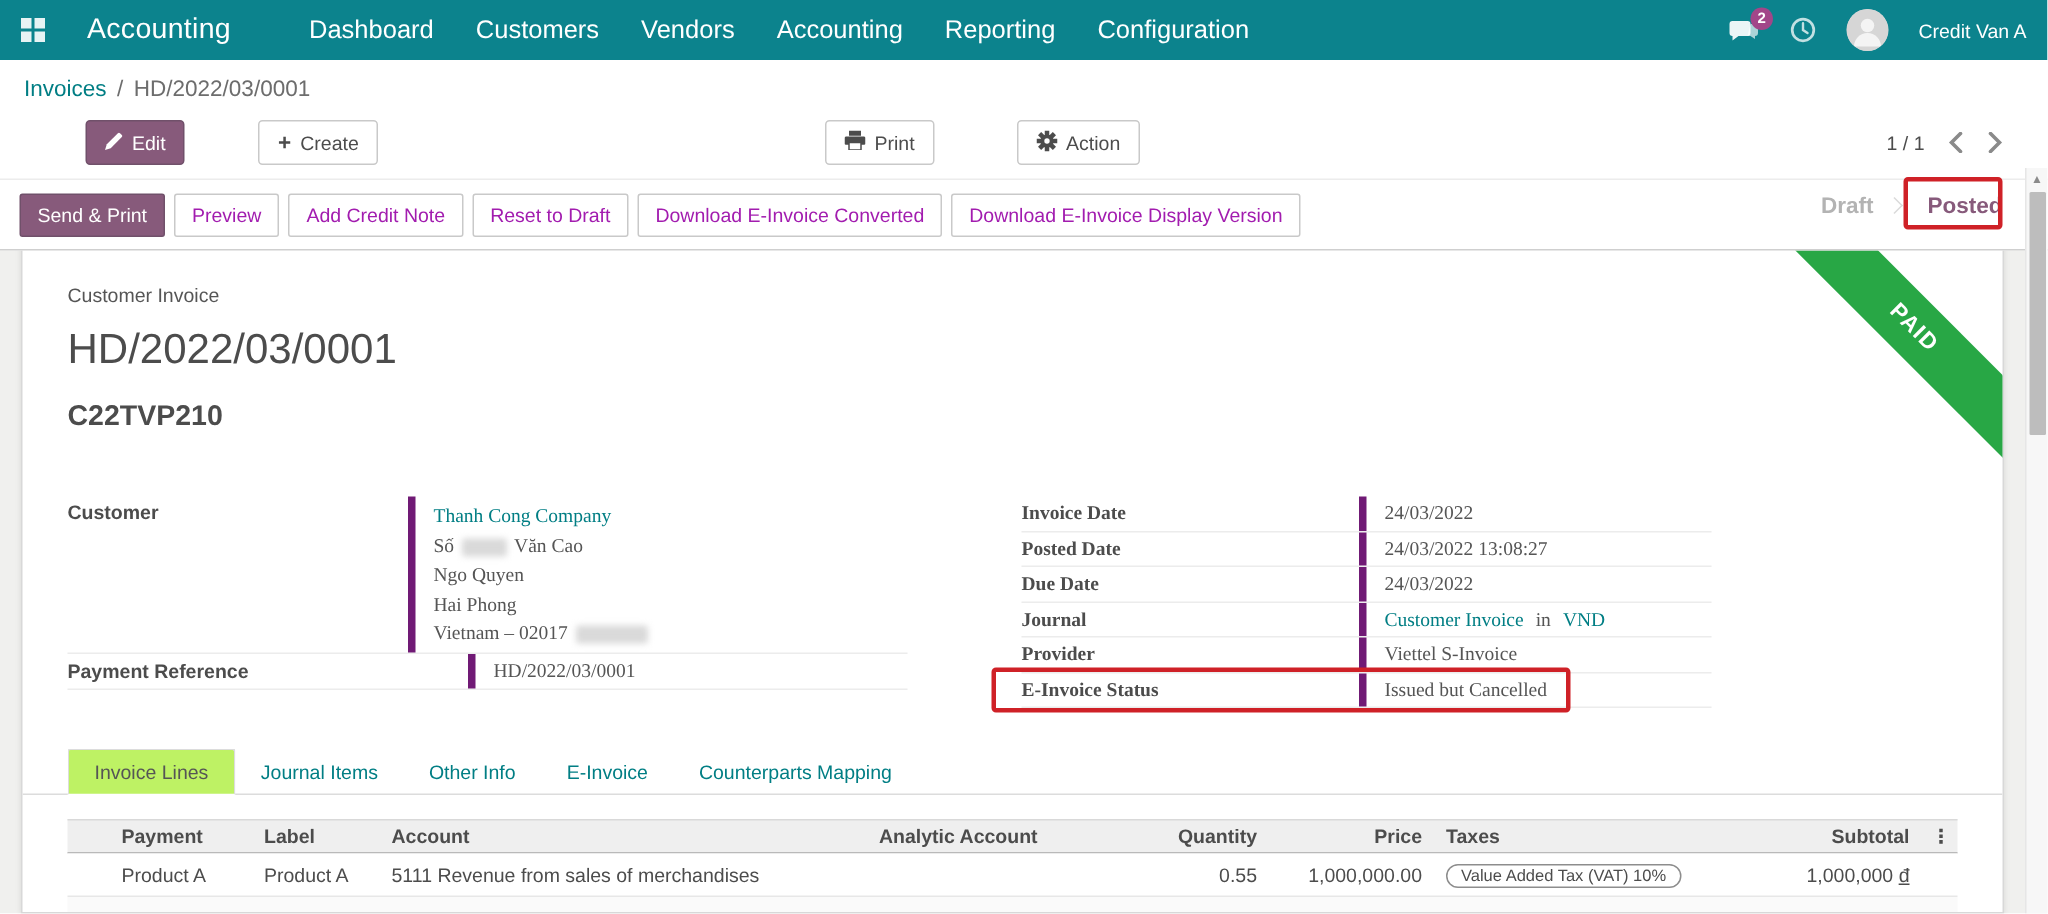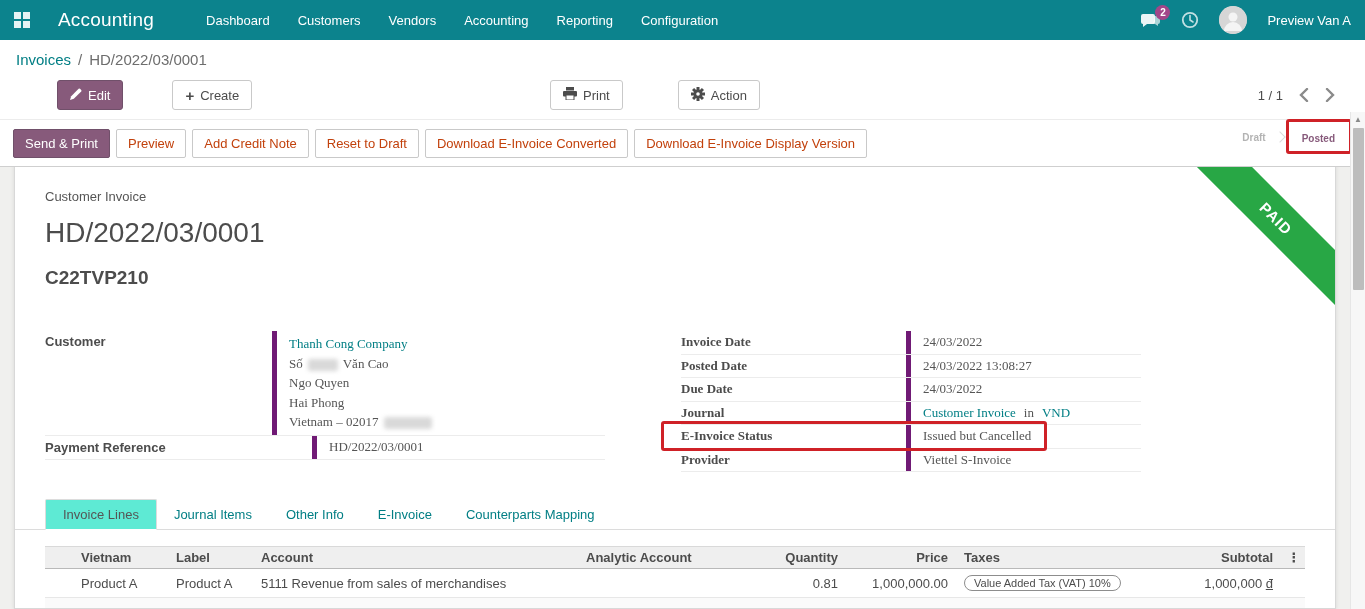--- a/index.html
+++ b/index.html
@@ -12,21 +12,21 @@
   
   .topnav {
     position:absolute; top:0; left:0; width:1365px; height:40px;
     background:#0c838d; display:flex; align-items:center; color:#fff; z-index:30;
   }
   .apps-icon { width:16px; height:16px; margin-left:14px; display:grid;
     grid-template-columns:7px 7px; grid-template-rows:7px 7px; gap:2px; cursor:pointer; }
   .apps-icon i { background:rgba(255,255,255,.9); display:block; }
   .brand { font-size:19px; font-weight:500; margin-left:28px; letter-spacing:.2px; cursor:pointer; }
   .menu { display:flex; gap:28px; margin-left:52px; }
-  .menu-item { font-size:13px; font-weight:500; cursor:pointer; }
+  .menu-item { font-size:17px; font-weight:500; cursor:pointer; }
   .nav-right { position:absolute; right:14px; top:0; height:40px; display:flex; align-items:center; gap:20px; }
   .chat-wrap { position:relative; width:22px; height:18px; cursor:pointer; }
   .badge {
     position:absolute; top:-6px; right:-9px; background:#a24689; color:#fff;
     min-width:15px; height:15px; border-radius:8px; font-size:10px; line-height:15px;
     text-align:center; padding:0 4px; font-weight:bold;
   }
   .clock-icon { width:18px; height:18px; cursor:pointer; }
   .avatar { width:28px; height:28px; border-radius:50%; background:#d6d6d6; overflow:hidden; cursor:pointer; }
   .user-name { font-size:13px; cursor:pointer; }
@@ -52,25 +52,25 @@
   .pager-value { color:#4c4c4c; font-size:13px; }
   .pager-chev { cursor:pointer; display:flex; align-items:center; }
 
   
   .statusbar {
     position:absolute; top:119px; left:0; width:1365px; height:48px; background:#fff;
     border-top:1px solid #ececec; border-bottom:1px solid #cfcfcf;
     display:flex; align-items:center; padding-left:13px; z-index:5;
   }
   .sb-btn { height:29px; padding:0 11px; margin-right:6px; border:1px solid #c9c9c9;
-    background:#fff; border-radius:2px; font-size:13px; color:#c2410c; cursor:pointer;
+    background:#fff; border-radius:2px; font-size:13px; color:#a21caf; cursor:pointer;
     font-family:inherit; }
   .sb-btn.primary { background:#875a7b; border-color:#70506a; color:#fff; }
   .sb-states { position:absolute; right:26px; top:0; height:34px; display:flex; align-items:center; }
-  .state { font-size:10px; font-weight:bold; cursor:pointer; }
+  .state { font-size:15px; font-weight:bold; cursor:pointer; }
   .state.muted { color:#b3b3b3; }
   .state.active { color:#875a7b; }
   .st-arrow { width:8px; height:8px; border-top:1px solid #dadada; border-right:1px solid #dadada;
     transform:rotate(45deg); margin:0 14px 0 10px; }
   .state-wrap { position:relative; padding:0 4px; }
   .red-frame {
     position:absolute; border:3px solid #cf2127; border-radius:3px; pointer-events:none; z-index:40;
   }
   .red-frame.posted { left:-12px; top:-11px; width:66px; height:35px; }
 
@@ -110,21 +110,21 @@
   .group-right .flabel { width:225px; padding:0;font-family:Liberation Serif, serif; }
   .group-right .fval { padding:0 0 0 12px; height:100%; display:flex; align-items:center; gap:8px; }
   .frow-status { position:relative; }
   .red-frame.einv { left:-20px; top:-4px; width:386px; height:30px; }
 
   
   .tabs { position:absolute; left:0; top:339px; width:1320px; height:32px;
     border-bottom:1px solid #dcdcdc; display:flex; align-items:flex-end; padding-left:30px; }
   .tab { padding:7px 17px; font-size:13px; cursor:pointer; color:#017e84; }
   .tab.active {
-    color:#555; background:#5eead4; border:1px solid #dcdcdc; border-bottom:1px solid #fff;
+    color:#555; background:#bef264; border:1px solid #dcdcdc; border-bottom:1px solid #fff;
     margin-bottom:-1px; border-radius:2px 2px 0 0;text-align:center;
   }
 
   
   .otable { position:absolute; left:30px; top:387px; width:1260px; }
   .trh, .trd { display:grid;
     grid-template-columns:30px 95px 85px 325px 160px 108px 110px 190px 135px 22px; }
   .trh {
     background:#efefef; height:23px; align-items:center; font-weight:bold; color:#4c4c4c;
     border-top:1px solid #d9d9d9; border-bottom:1px solid #b9b9b9;
@@ -178,21 +178,21 @@
         <path d="M9 4.5V9l3 2" fill="none" stroke="rgba(255,255,255,.75)" stroke-width="1.6" stroke-linecap="round"></path>
       </svg>
     </div>
     <div class="avatar">
       <svg width="28" height="28" viewBox="0 0 28 28">
         <circle cx="14" cy="14" r="14" fill="#d6d6d6"></circle>
         <circle cx="14" cy="11" r="4.5" fill="#f4f4f4"></circle>
         <path d="M5 25a9 9 0 0 1 18 0z" fill="#f4f4f4"></path>
       </svg>
     </div>
-    <span class="user-name">Preview Van A</span>
+    <span class="user-name">Credit Van A</span>
   </div>
 </header>
 
 <div class="breadcrumb-row">
   <span class="bc-link">Invoices</span>
   <span class="bc-sep">/</span>
   <span class="bc-current">HD/2022/03/0001</span>
 </div>
 
 <div class="cp-row">
@@ -316,59 +316,59 @@
       <span class="fval">24/03/2022</span>
     </div>
     <div class="frow">
       <span class="flabel">Journal</span>
       <span class="fval">
         <span class="link">Customer Invoice</span>
         <span>in</span>
         <span class="link">VND</span>
       </span>
     </div>
+    <div class="frow">
+      <span class="flabel">Provider</span>
+      <span class="fval">Viettel S-Invoice</span>
+    </div>
     <div class="frow frow-status">
       <span class="flabel">E-Invoice Status</span>
       <span class="fval">Issued but Cancelled</span>
       <span class="red-frame einv"></span>
-    </div>
-    <div class="frow">
-      <span class="flabel">Provider</span>
-      <span class="fval">Viettel S-Invoice</span>
     </div>
   </div>
 
   <div class="tabs">
     <span class="tab active">Invoice Lines</span>
     <span class="tab">Journal Items</span>
     <span class="tab">Other Info</span>
     <span class="tab">E-Invoice</span>
     <span class="tab">Counterparts Mapping</span>
   </div>
 
   <div class="otable">
     <div class="trh">
       <div class="c"></div>
-      <div class="c">Vietnam</div>
+      <div class="c">Payment</div>
       <div class="c">Label</div>
       <div class="c">Account</div>
       <div class="c">Analytic Account</div>
       <div class="c num">Quantity</div>
       <div class="c num">Price</div>
       <div class="c">Taxes</div>
       <div class="c num">Subtotal</div>
       <div class="c kebab">⋮</div>
     </div>
     <div class="trd">
       <div class="c"></div>
       <div class="c">Product A</div>
       <div class="c">Product A</div>
       <div class="c">5111 Revenue from sales of merchandises</div>
       <div class="c"></div>
-      <div class="c num">0.81</div>
+      <div class="c num">0.55</div>
       <div class="c num">1,000,000.00</div>
       <div class="c">
         <span class="tax-pill">Value Added Tax (VAT) 10%</span>
       </div>
       <div class="c num">
         <span>1,000,000</span>
         <span class="currency">đ</span>
       </div>
       <div class="c"></div>
     </div>

